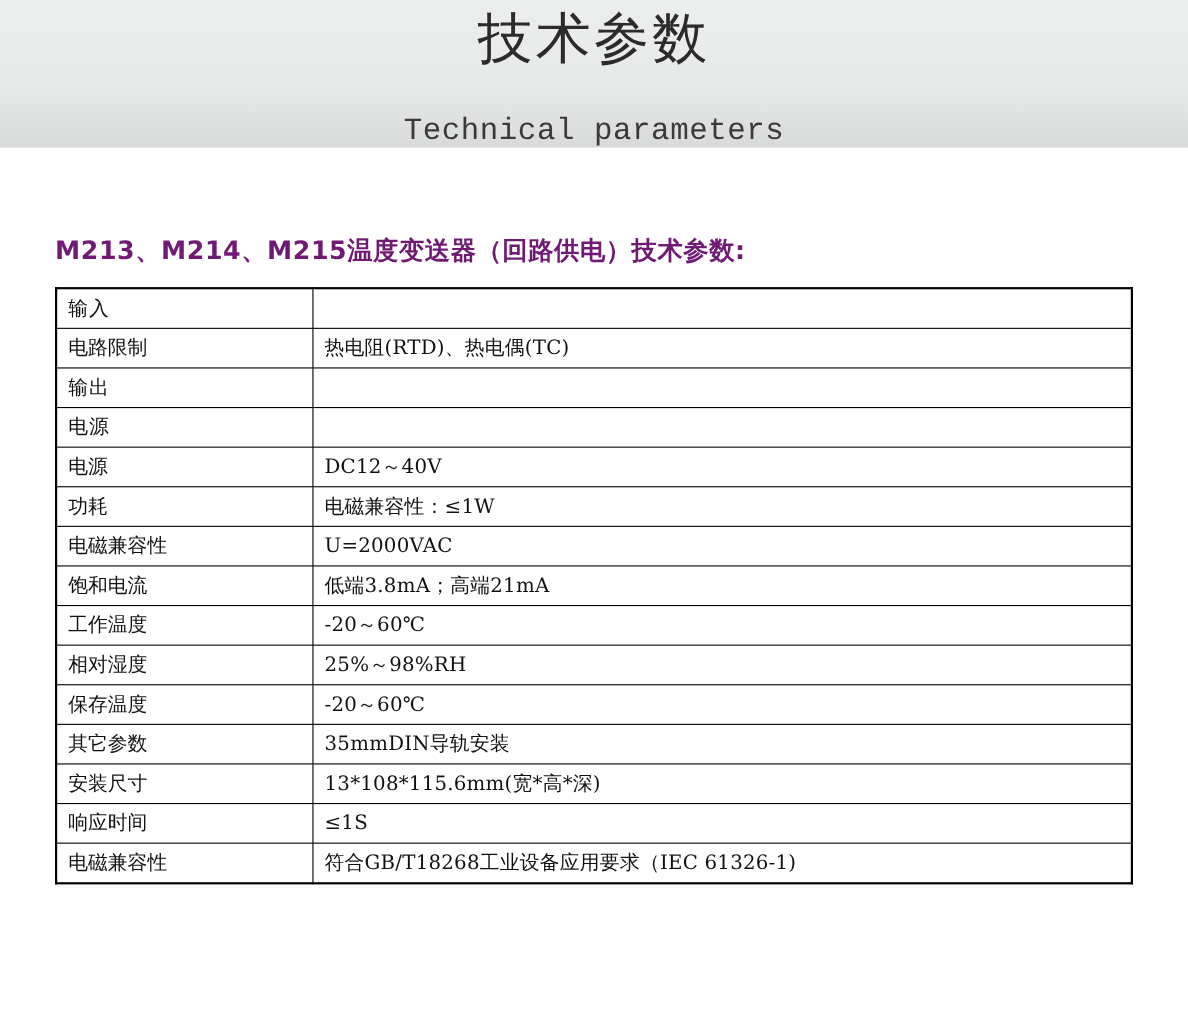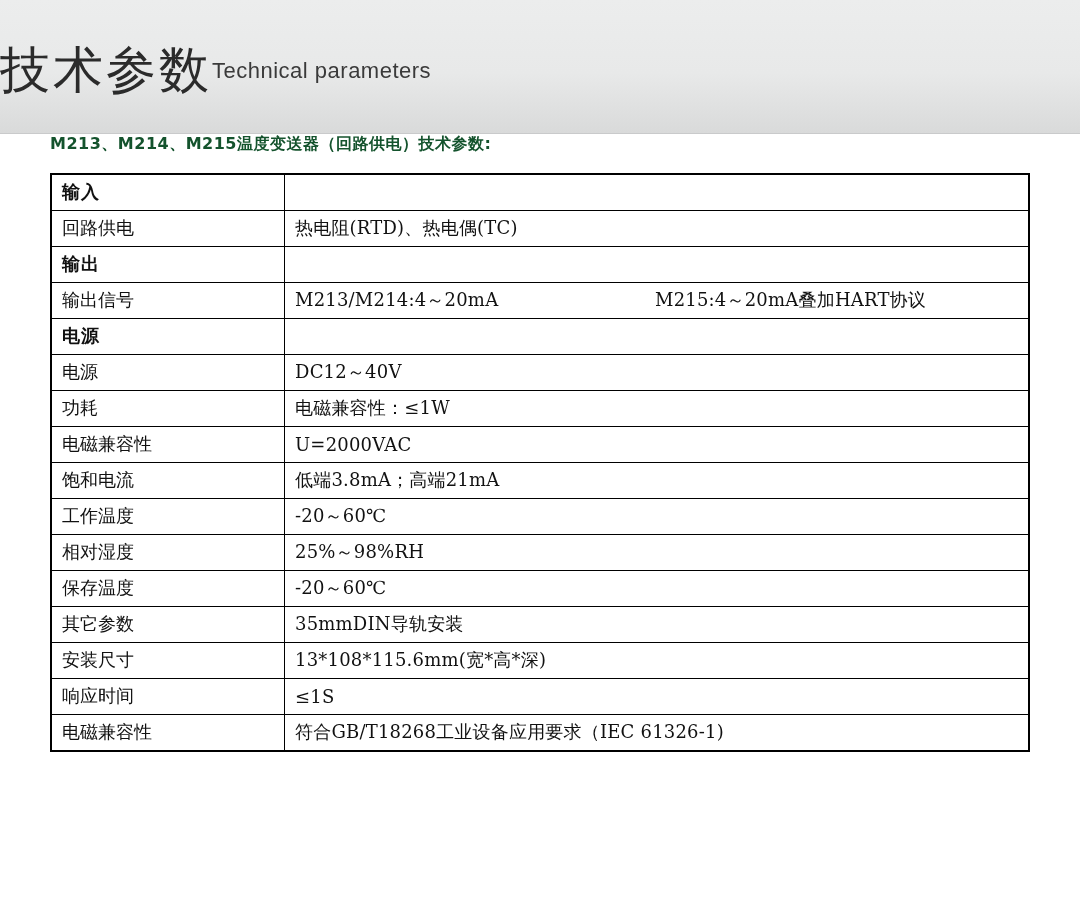--- a/index.html
+++ b/index.html
@@ -16,52 +16,53 @@
   }
 
   
   .banner {
     width: 1080px;
     height: 134px;
     background: linear-gradient(180deg, #eceded 0%, #e8e9e9 55%, #d9dada 100%);
     border-bottom: 1px solid #c9cacb;
     box-sizing: border-box;
     display: flex;
-    flex-direction: row;
+    flex-direction: column;
     align-items: center;
-    justify-content: flex-start;
+    justify-content: space-between;
     padding-top: 6px;
   }
   .banner-title {
     font-family: "DejaVu Sans", sans-serif;
     font-size: 50px;
     line-height: 58px;
     font-weight: 400;
     letter-spacing: 3px;
     color: #2b2b2b;
   }
   .banner-sub {
-    font-family: Liberation Sans, sans-serif;
-    font-size: 22px;
+    font-family: Liberation Mono, monospace;
+    font-size: 28px;
     line-height: 26px;
     color: #3a3a3a;
     letter-spacing: 0.5px;
     margin-top: 2px;
   }
 
   
   .content {
     padding: 0 50px;
     box-sizing: border-box;
   }
   .doc-title {
     font-family: "DejaVu Sans", sans-serif;
-    font-size: 16px;
+    font-size: 23px;
     font-weight: bold;
-    color: #14532d;
+    color: #701a75;
+    margin-top: 78px;
     margin-bottom: 18px;
     letter-spacing: 0.5px;
   }
 
   
   table.spec {
     border-collapse: collapse;
     width: 980px;
     table-layout: fixed;
     border: 2px solid #000;
@@ -76,21 +77,21 @@
     font-family: "DejaVu Serif", serif;
     white-space: nowrap;
     overflow: hidden;
   }
   td.label {
     width: 212px;
     padding-left: 24px;
     font-family: "DejaVu Serif", serif;
   }
   td.label.section {
-    font-weight: bold;
+    font-weight: normal;
     letter-spacing: 1px;
   }
   td.value {
     padding-left: 16px;
     letter-spacing: 0.2px;
   }
   .two-col {
     display: flex;
     align-items: center;
   }
@@ -115,38 +116,29 @@
 
   <table class="spec">
     <tbody>
 
       <tr>
         <td class="label section">输入</td>
         <td class="value"></td>
       </tr>
 
       <tr>
-        <td class="label">回路供电</td>
+        <td class="label">电路限制</td>
         <td class="value">热电阻(RTD)、热电偶(TC)</td>
       </tr>
 
       <tr>
         <td class="label section">输出</td>
         <td class="value"></td>
       </tr>
 
-      <tr>
-        <td class="label">输出信号</td>
-        <td class="value">
-          <div class="two-col">
-            <span class="c1">M213/M214:4～20mA</span>
-            <span class="c2">M215:4～20mA叠加HART协议</span>
-          </div>
-        </td>
-      </tr>
 
 
       <tr>
         <td class="label section">电源</td>
         <td class="value"></td>
       </tr>
 
       <tr>
         <td class="label">电源</td>
         <td class="value">DC12～40V</td>

